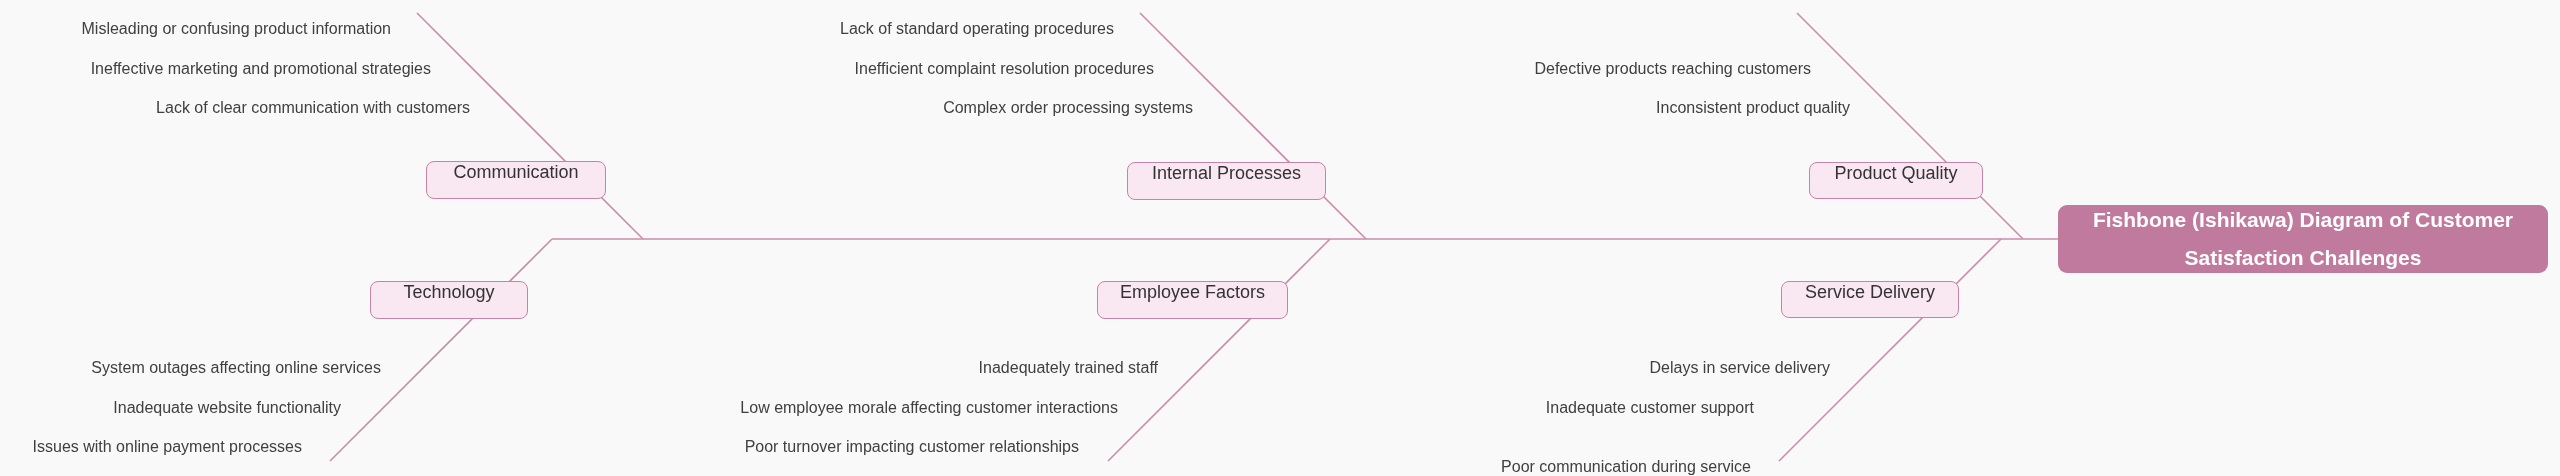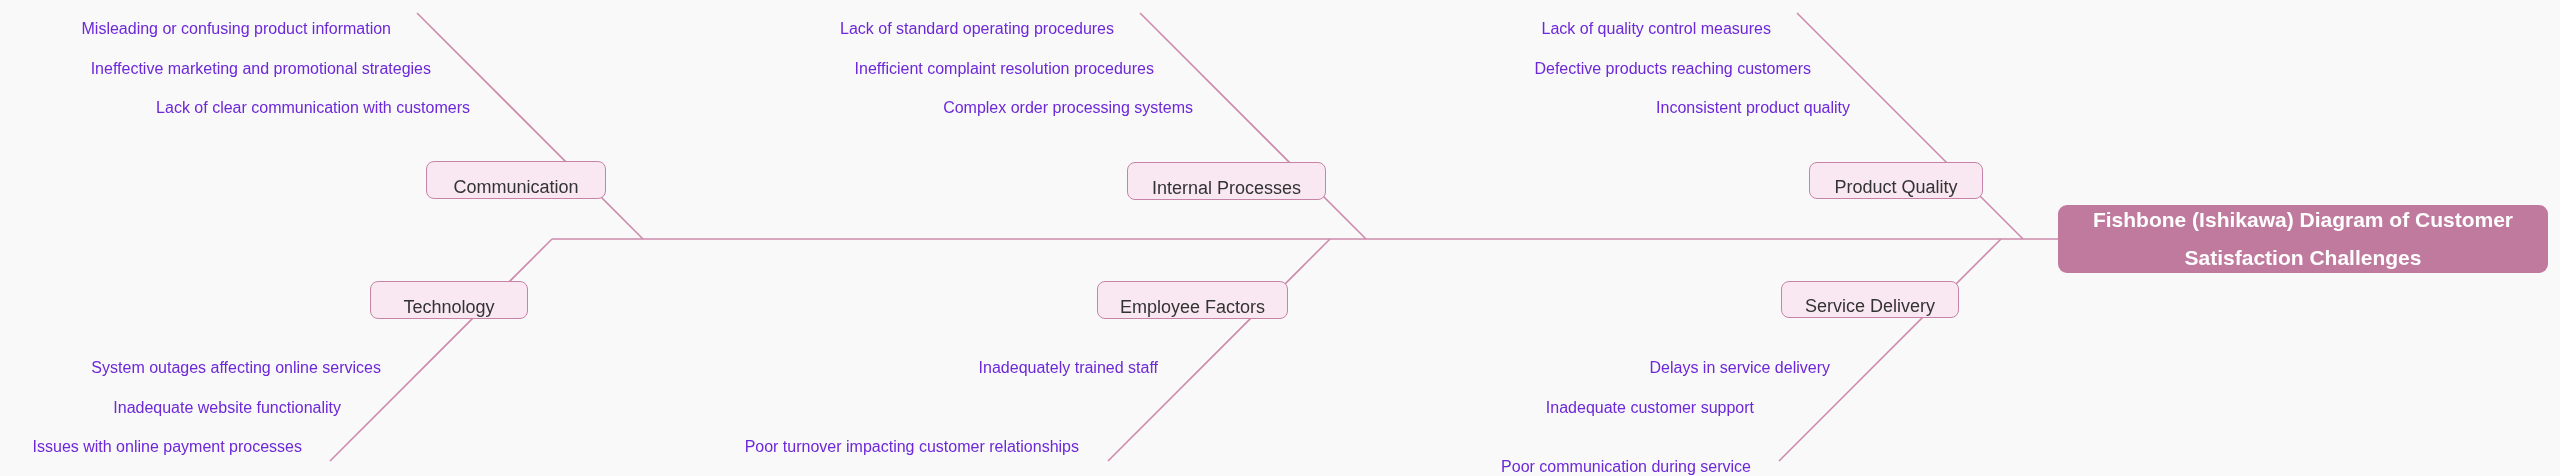--- a/index.html
+++ b/index.html
@@ -15,36 +15,36 @@
     overflow: hidden;
   }
   .bones {
     position: absolute;
     left: 0; top: 0;
     width: 2560px; height: 476px;
   }
   .cat-box {
     position: absolute;
     display: flex;
-    align-items: flex-end;
+    align-items: flex-start;
     justify-content: center;
     background: #f9e8f1;
     border: 1.5px solid #c783a7;
     border-radius: 8px;
     box-sizing: border-box;
     font-size: 18px;
     color: #333333;
     white-space: nowrap;
     z-index: 2;
   }
   .cause {
     position: absolute;
     font-size: 16px;
     line-height: 22px;
-    color: #6d28d9;
+    color: #404040;
     white-space: nowrap;
     text-align: right;
     z-index: 1;
   }
   .head-box {
     position: absolute;
     left: 2058px; top: 205px;
     width: 490px; height: 68px;
     background: #c07a9e;
     border-radius: 9px;
@@ -101,28 +101,28 @@
   </div>
 
   <div class="cause" style="right:2169px; top:18px;">Misleading or confusing product information</div>
   <div class="cause" style="right:2129px; top:58px;">Ineffective marketing and promotional strategies</div>
   <div class="cause" style="right:2090px; top:97px;">Lack of clear communication with customers</div>
 
   <div class="cause" style="right:1446px; top:18px;">Lack of standard operating procedures</div>
   <div class="cause" style="right:1406px; top:58px;">Inefficient complaint resolution procedures</div>
   <div class="cause" style="right:1367px; top:97px;">Complex order processing systems</div>
 
-  <div class="cause" style="right:789px; top:18px;">Lack of quality control measures</div>
   <div class="cause" style="right:749px; top:58px;">Defective products reaching customers</div>
   <div class="cause" style="right:710px; top:97px;">Inconsistent product quality</div>
 
   <div class="cause" style="right:2179px; top:357px;">System outages affecting online services</div>
   <div class="cause" style="right:2219px; top:397px;">Inadequate website functionality</div>
   <div class="cause" style="right:2258px; top:436px;">Issues with online payment processes</div>
 
   <div class="cause" style="right:1402px; top:357px;">Inadequately trained staff</div>
+  <div class="cause" style="right:1442px; top:397px;">Low employee morale affecting customer interactions</div>
   <div class="cause" style="right:1481px; top:436px;">Poor turnover impacting customer relationships</div>
 
   <div class="cause" style="right:730px; top:357px;">Delays in service delivery</div>
   <div class="cause" style="right:806px; top:397px;">Inadequate customer support</div>
   <div class="cause" style="right:809px; top:436px;margin-top:20px;">Poor communication during service</div>
 
 </div>
 
 </body></html>

